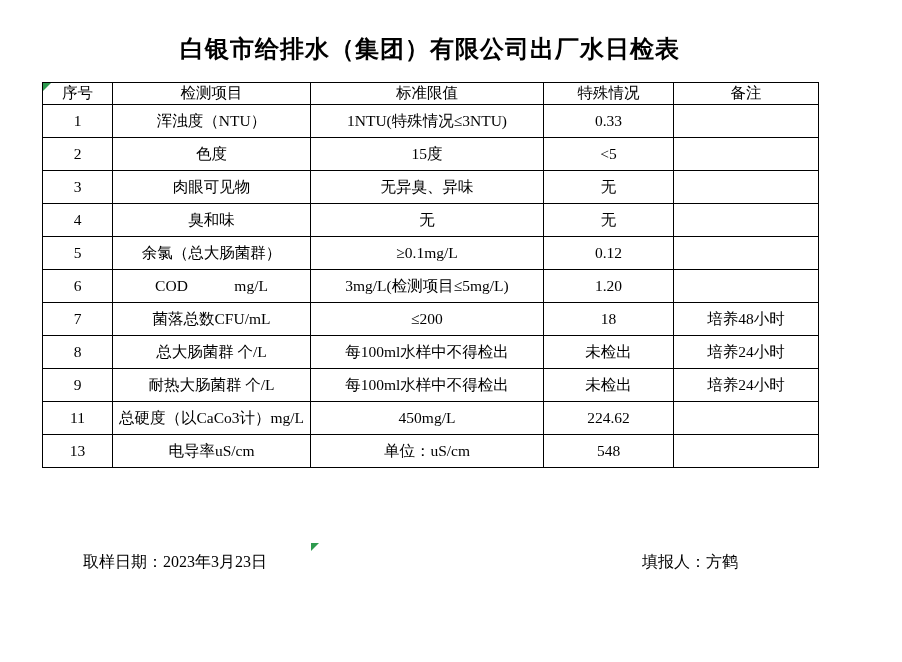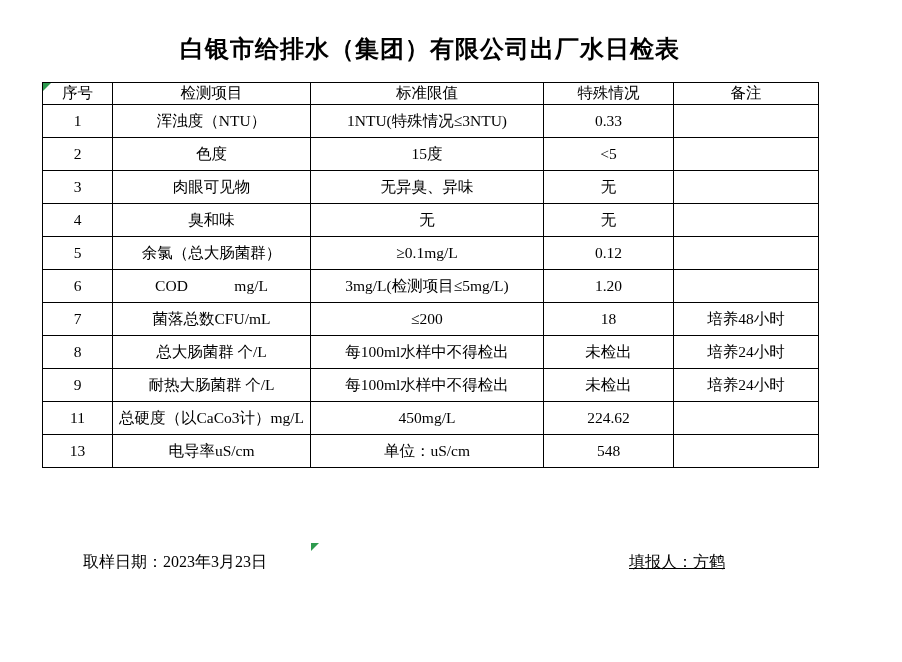--- a/index.html
+++ b/index.html
@@ -71,21 +71,21 @@
     height: 22px;
     font-size: 16px;
     line-height: 22px;
   }
   .footer-line span {
     position: absolute;
     white-space: pre;
   }
   #sampling-date { left: 83px; }
   #testing-date  { left: 380px; }
-  #report-filler { left: 629px; text-decoration: underline; }
+  #report-filler { left: 642px; }
 </style>
 </head>
 <body>
 
 <div class="doc-title">白银市给排水（集团）有限公司出厂水日检表</div>
 
 <div class="cell-marker" id="marker-top-left" style="border-top-color: rgb(46, 155, 79);"></div>
 
 <table class="inspection">
   <colgroup>

